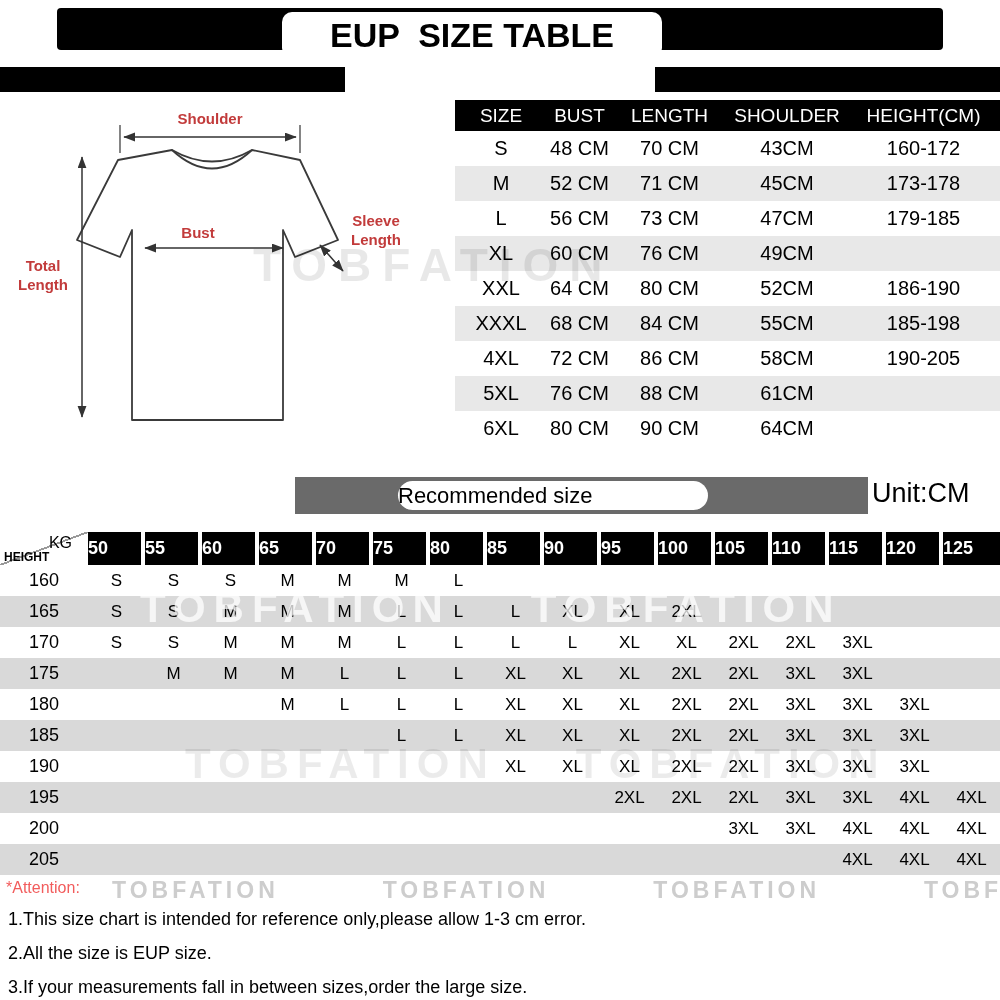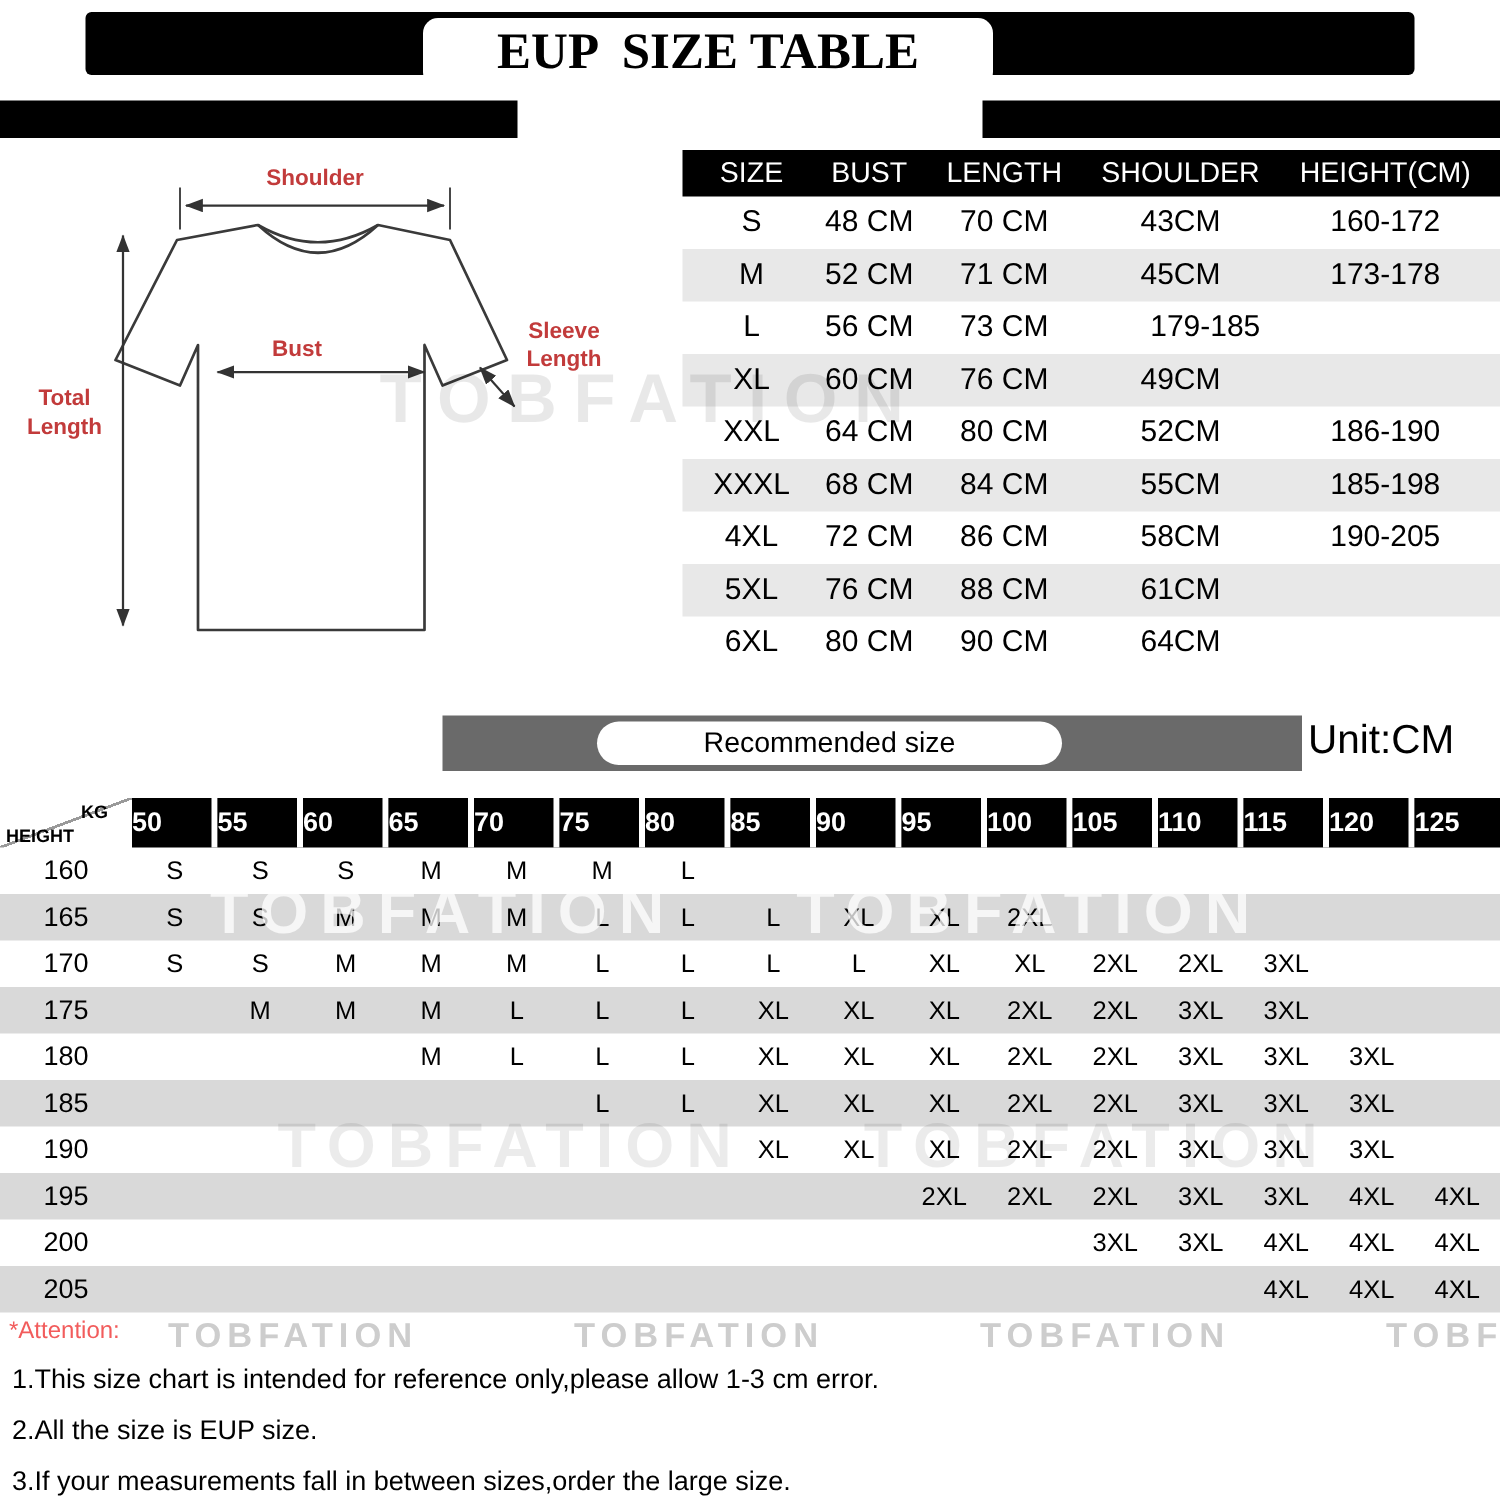--- a/index.html
+++ b/index.html
@@ -2,21 +2,21 @@
 <html style="--label-red: #c23b3b; --attention-red: #f25c5c;"><head>
 <meta charset="utf-8">
 <style>
   *{box-sizing:border-box;margin:0;padding:0}
   html,body{width:1000px;height:1000px}
   body{position:relative;background:#fff;font-family:"Liberation Sans",sans-serif;color:#000;overflow:hidden}
 
   
   #band-bar{position:absolute;left:57px;top:8px;width:886px;height:42px;background:#000;border-radius:4px}
   #title-pill{position:absolute;left:282px;top:12px;width:380px;height:46px;background:#fff;border-radius:10px;
-    text-align:center;line-height:46px;font-family:Liberation Serif, serif;font-size:34px;font-weight:bold;white-space:pre}
+    text-align:center;line-height:46px;font-family:Liberation Sans, sans-serif;font-size:34px;font-weight:bold;white-space:pre}
   #stripe-left{position:absolute;left:0;top:67px;width:345px;height:25px;background:#000}
   #stripe-right{position:absolute;left:655px;top:67px;width:345px;height:25px;background:#000}
 
   
   #diagram{position:absolute;left:0;top:95px;width:430px;height:360px}
   .shirt{fill:none;stroke:#3a3a3a;stroke-width:1.8;stroke-linejoin:round}
   .meas{stroke:#333;stroke-width:1.5;fill:none}
   .tick{stroke:#333;stroke-width:1.2}
   .dlabel{position:absolute;color:var(--label-red,#c23b3b);font-weight:bold;font-size:15px;line-height:1.25;
     text-align:center;white-space:pre-line}
@@ -30,29 +30,29 @@
   .st-row{display:flex;height:35px;line-height:35px}
   .st-row.alt{background:#e8e8e8}
   .st-head{height:31px;line-height:31px;background:#000;color:#fff}
   .st-cell{text-align:center;font-size:20px}
   .st-head .st-cell{font-size:19px;font-weight:normal}
   .st-c0{width:92px}.st-c1{width:65px}.st-c2{width:115px}.st-c3{width:120px}.st-c4{width:153px}
 
   
   #recommend-bar{position:absolute;left:295px;top:477px;width:573px;height:37px;background:#6a6a6a}
   #recommend-pill{position:absolute;left:103px;top:4px;width:310px;height:29px;background:#fff;border-radius:15px;
-    text-align:center;line-height:29px;font-size:19px}
+    text-align:left;line-height:29px;font-size:22px}
   #unit{position:absolute;left:872px;top:478px;font-size:27px}
 
   
   #matrix{position:absolute;left:0;top:532px;width:1000px}
   .mx-head{display:flex;height:33px}
   .mx-corner{width:88px;height:33px;position:relative;background:
     linear-gradient(to bottom right,#fff 48.5%,#999 48.5%,#999 51.5%,#fff 51.5%)}
-  .corner-kg{position:absolute;top:2px;right:16px;font-size:12px;font-weight:bold}
+  .corner-kg{position:absolute;top:2px;right:16px;font-size:16px;font-weight:normal}
   .corner-height{position:absolute;bottom:1px;left:4px;font-size:12px;font-weight:bold}
   .mx-wcell{width:57px;height:33px;line-height:33px;background:#000;color:#fff;
     font-size:18px;font-weight:bold;border-right:4px solid #fff}
   .mx-wcell.last{border-right:none}
   .mx-row{display:flex;height:31px;line-height:31px}
   .mx-row.alt{background:#d9d9d9}
   .mx-height{width:88px;text-align:center;font-size:18px}
   .mx-cell{width:57px;text-align:center;font-size:17px}
 
   
@@ -117,20 +117,21 @@
       <div class="st-cell st-c0">M</div>
       <div class="st-cell st-c1">52 CM</div>
       <div class="st-cell st-c2">71 CM</div>
       <div class="st-cell st-c3">45CM</div>
       <div class="st-cell st-c4">173-178</div>
     </div>
     <div class="st-row">
       <div class="st-cell st-c0">L</div>
       <div class="st-cell st-c1">56 CM</div>
       <div class="st-cell st-c2">73 CM</div>
+      <div class="st-cell st-c3">47CM</div>
       <div class="st-cell st-c4">179-185</div>
     </div>
     <div class="st-row alt">
       <div class="st-cell st-c0">XL</div>
       <div class="st-cell st-c1">60 CM</div>
       <div class="st-cell st-c2">76 CM</div>
       <div class="st-cell st-c3">49CM</div>
     </div>
     <div class="st-row">
       <div class="st-cell st-c0">XXL</div>

